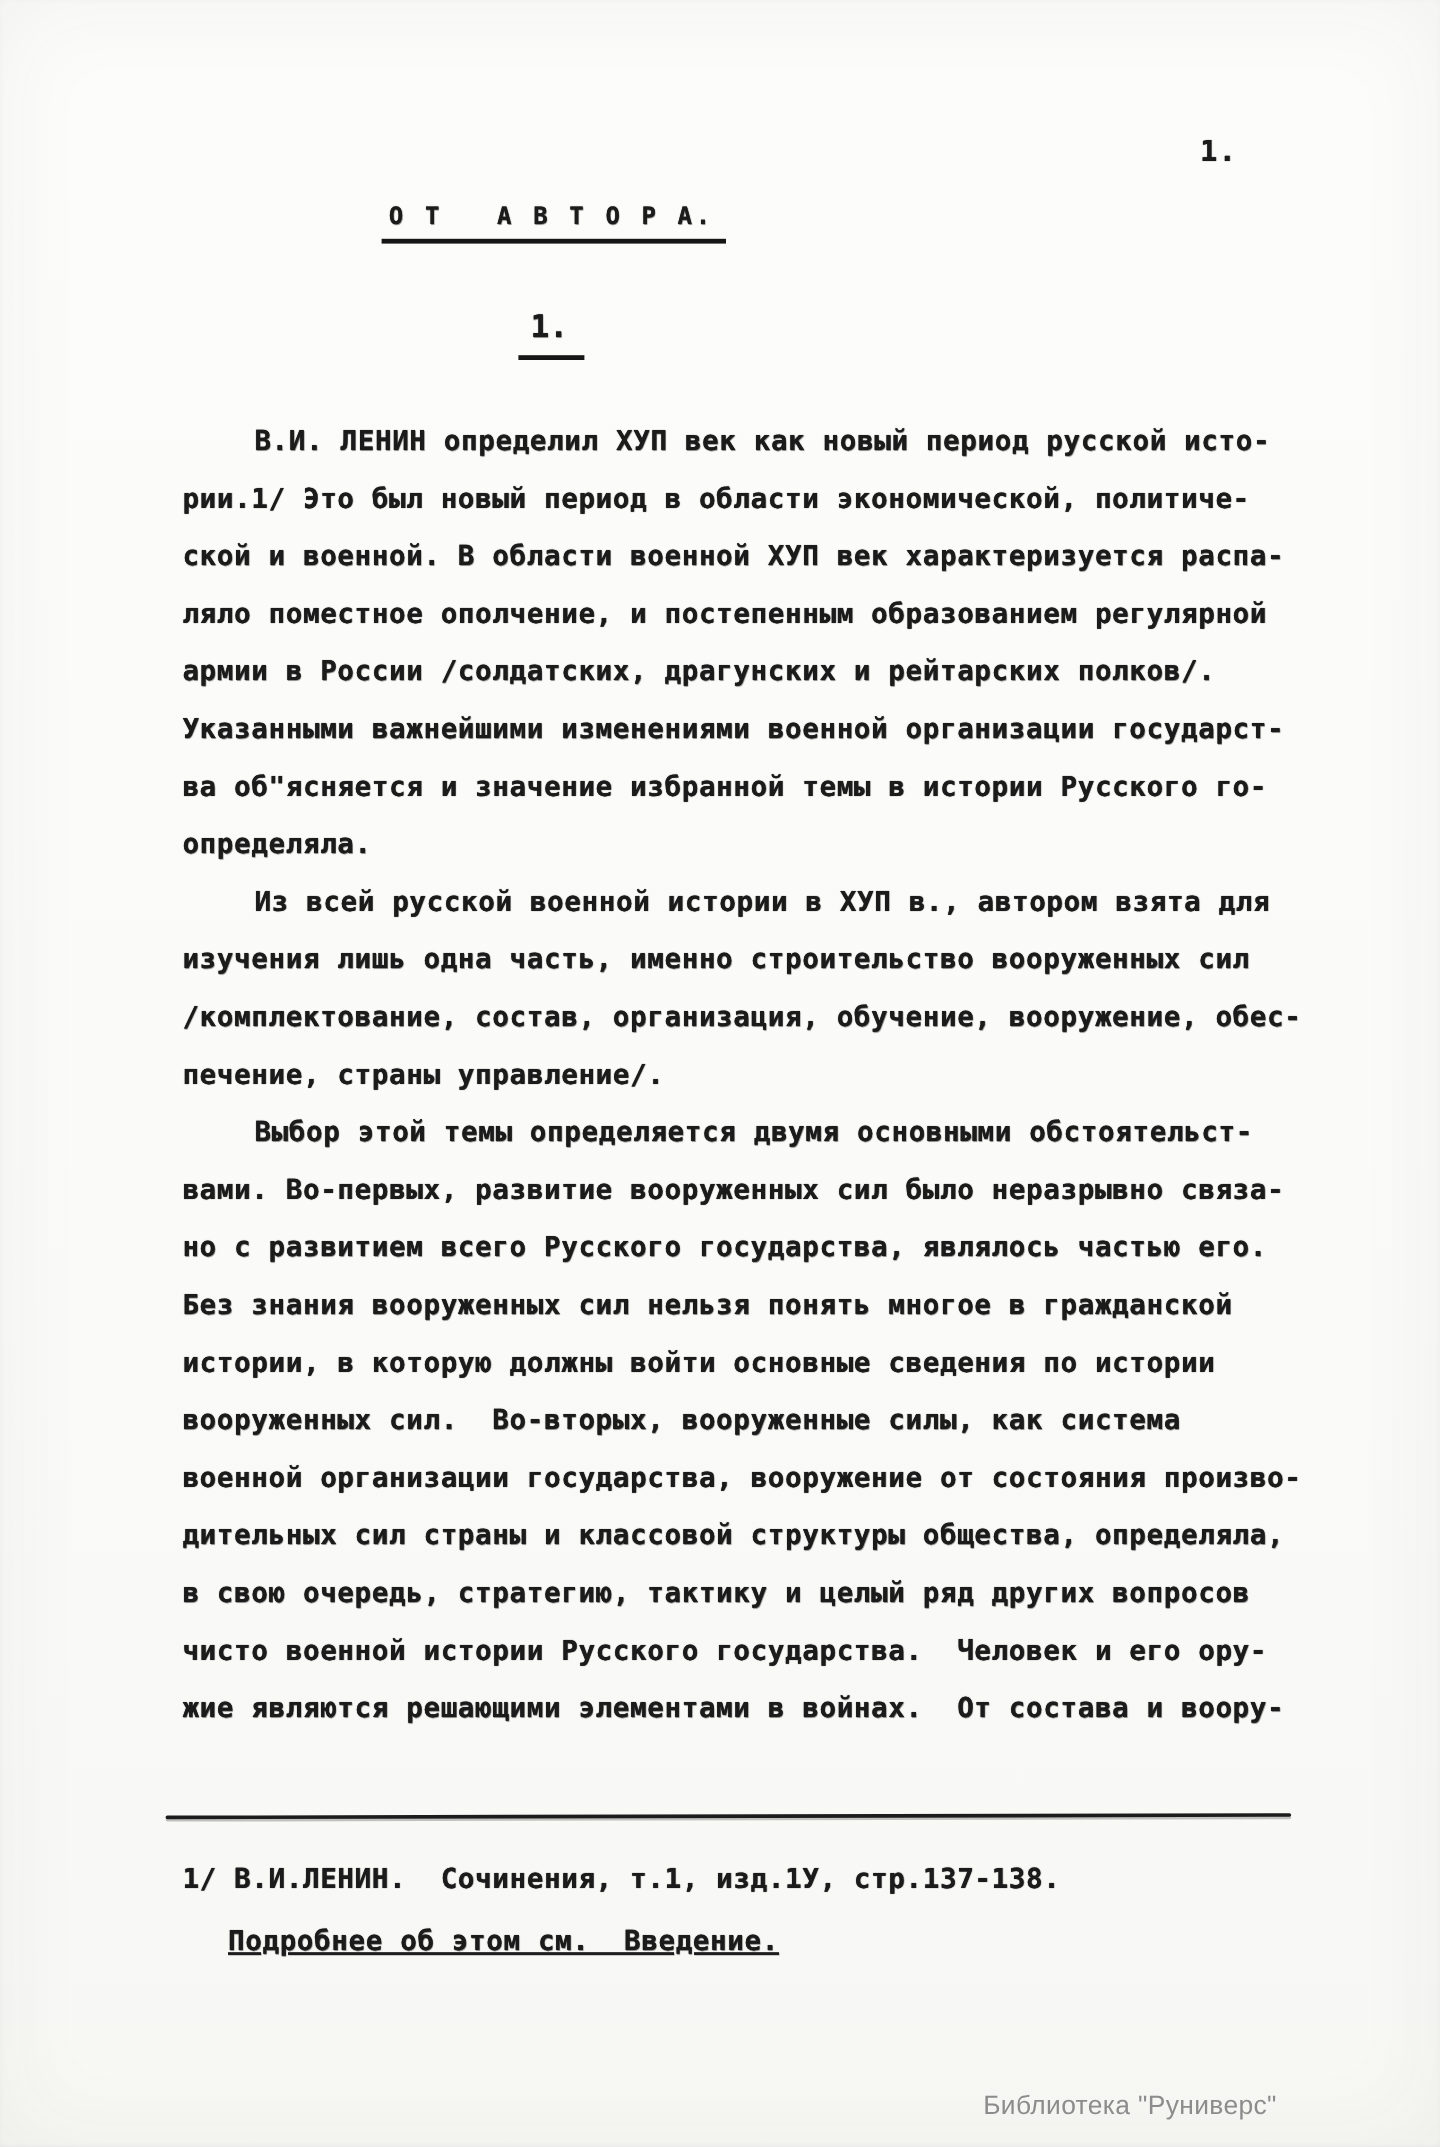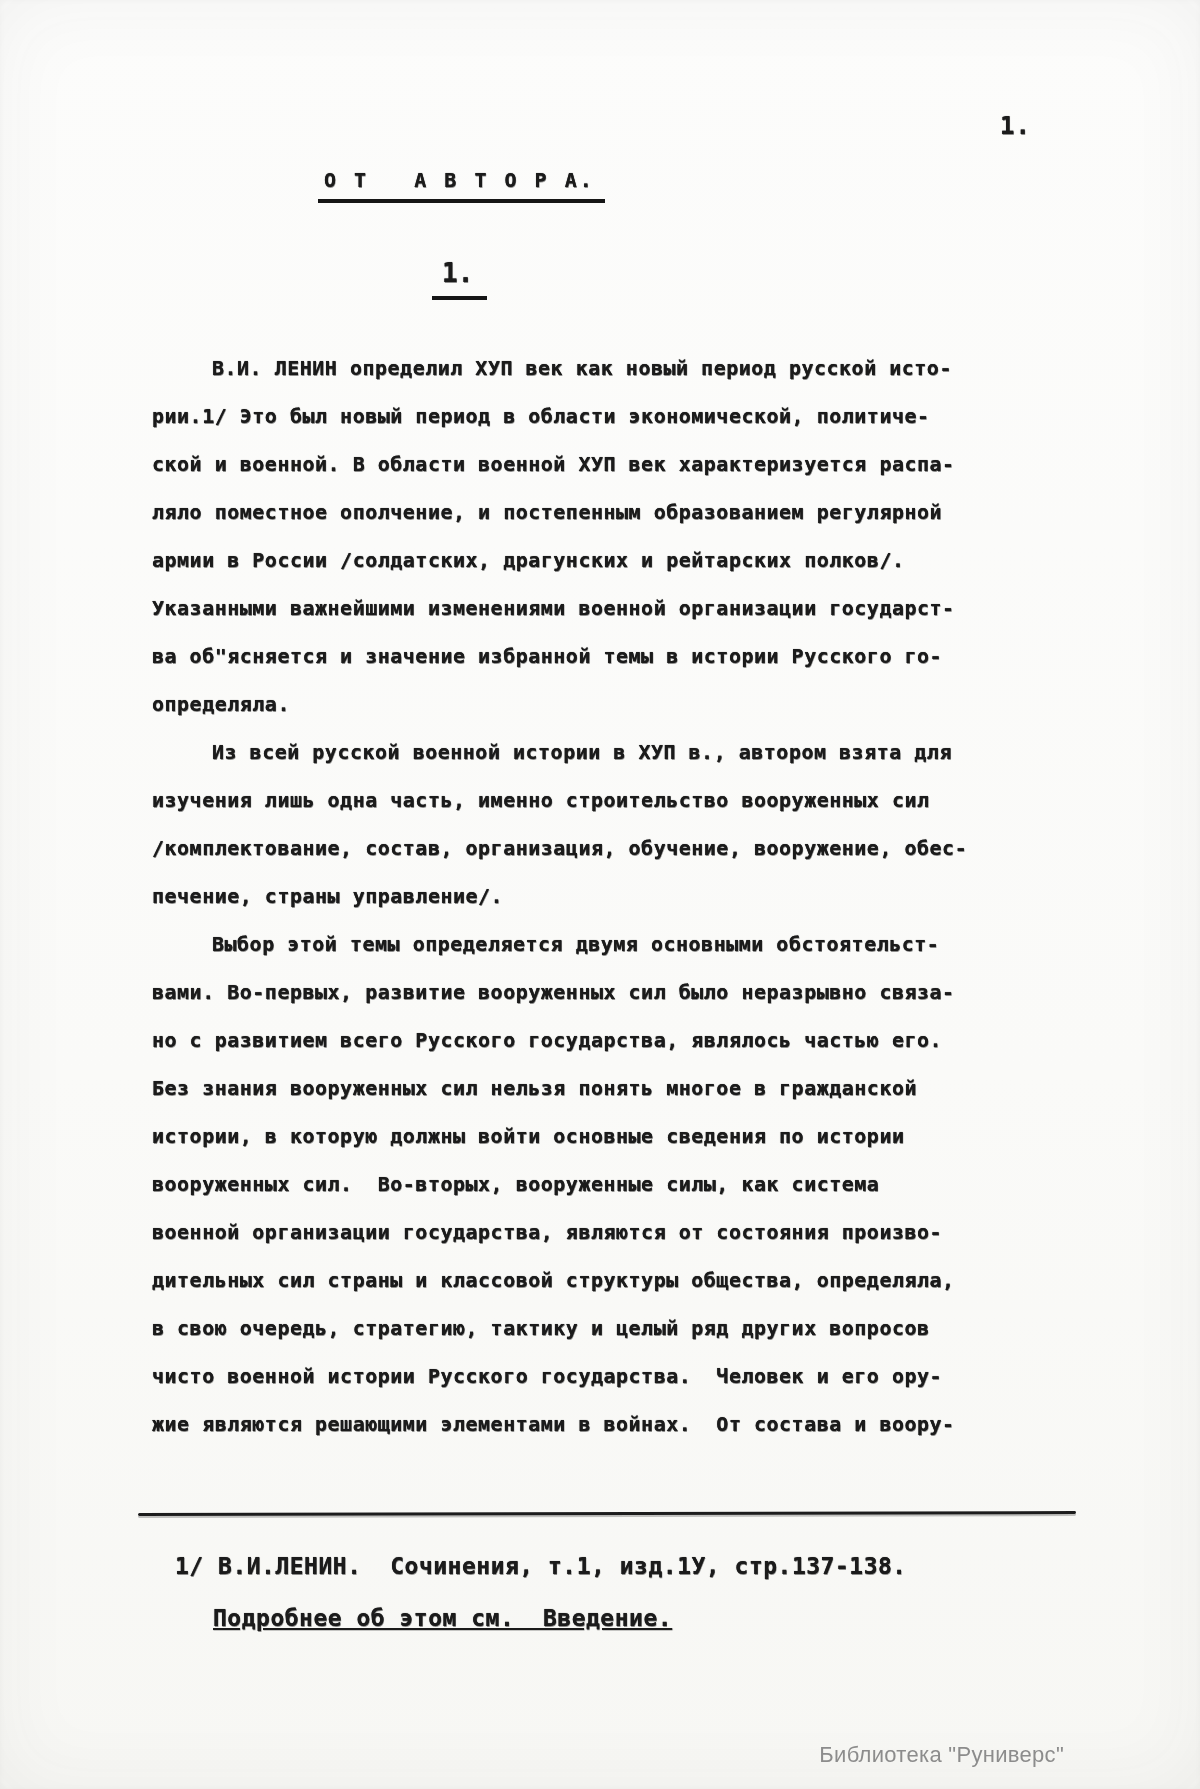--- a/index.html
+++ b/index.html
@@ -54,21 +54,21 @@
     border-bottom: 4px solid #161616;
     white-space: pre;
   }
   .body-text {
     position: absolute;
     top: 344px;
     left: 152px;
     width: 960px;
   }
   .line {
-    font-size: 20px;
+    font-size: 23px;
     line-height: 48px;
     letter-spacing: 0.5px;
     white-space: pre;
   }
   .line.first {
     text-indent: 60px;
   }
   .footnote-rule {
     position: absolute;
     top: 1512px;
@@ -84,21 +84,20 @@
     position: absolute;
     top: 1540px;
     left: 152px;
     width: 960px;
   }
   .fn-line {
     font-size: 23px;
     line-height: 52px;
     letter-spacing: 0.5px;
     white-space: pre;
-    margin-left: 23px;
   }
   .fn-line.fn-indent {
     padding-left: 38px;
     text-decoration: underline;
   }
   .watermark {
     position: absolute;
     top: 1742px;
     right: 136px;
     font-family: "Liberation Sans", "DejaVu Sans", sans-serif;
@@ -139,21 +138,21 @@
         <div class="line">/комплектование, состав, организация, обучение, вооружение, обес-</div>
         <div class="line">печение, страны управление/.</div>
       </div>
       <div class="paragraph">
         <div class="line first">Выбор этой темы определяется двумя основными обстоятельст-</div>
         <div class="line">вами. Во-первых, развитие вооруженных сил было неразрывно связа-</div>
         <div class="line">но с развитием всего Русского государства, являлось частью его.</div>
         <div class="line">Без знания вооруженных сил нельзя понять многое в гражданской</div>
         <div class="line">истории, в которую должны войти основные сведения по истории</div>
         <div class="line">вооруженных сил.  Во-вторых, вооруженные силы, как система</div>
-        <div class="line">военной организации государства, являются от состояния произво-</div>
+        <div class="line">военной организации государства, вооружение от состояния произво-</div>
         <div class="line">дительных сил страны и классовой структуры общества, определяла,</div>
         <div class="line">в свою очередь, стратегию, тактику и целый ряд других вопросов</div>
         <div class="line">чисто военной истории Русского государства.  Человек и его ору-</div>
         <div class="line">жие являются решающими элементами в войнах.  От состава и воору-</div>
       </div>
     </div>
 
   <div class="footnote-rule"></div>
 
   <div class="footnote typewriter" id="footnote">

